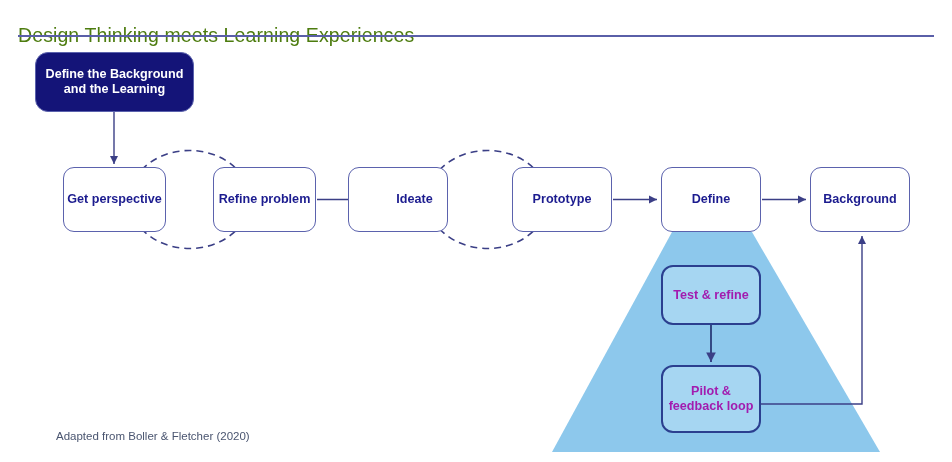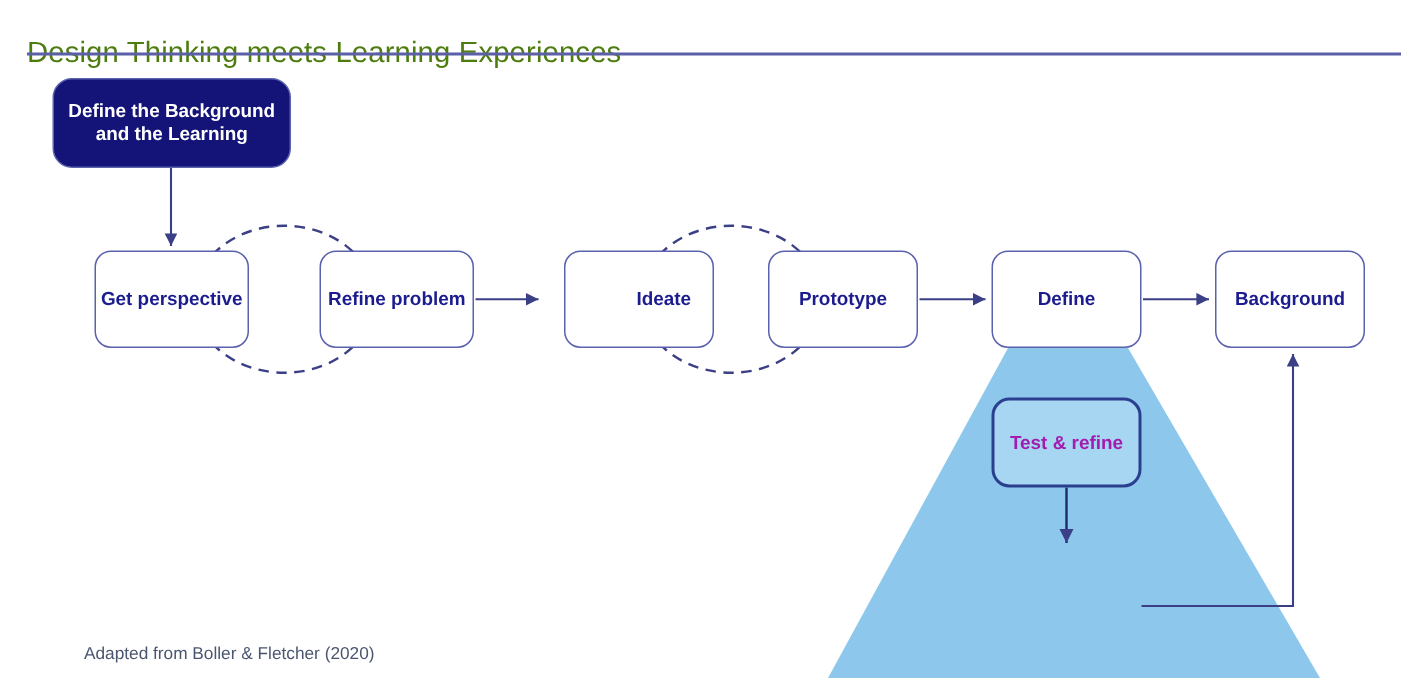--- a/index.html
+++ b/index.html
@@ -121,36 +121,39 @@
   </div>
 
   <div class="node flow" style="left:63px; top:167px; width:103px; height:65px;">
     <span>Get perspective</span>
   </div>
 
   <div class="node flow" style="left:213px; top:167px; width:103px; height:65px;text-align:center;">
     <span>Refine problem</span>
   </div>
 
-  <div class="node flow" style="left:376px; top:167px; width:100px; height:65px;padding-left:33px;">
+  <div class="node flow" style="left:348px; top:167px; width:100px; height:65px;padding-left:33px;">
     <span>Ideate</span>
   </div>
 
   <div class="node flow" style="left:512px; top:167px; width:100px; height:65px;">
     <span>Prototype</span>
   </div>
 
   <div class="node flow" style="left:661px; top:167px; width:100px; height:65px;">
     <span>Define</span>
   </div>
 
   <div class="node flow" style="left:810px; top:167px; width:100px; height:65px;">
     <span>Background</span>
   </div>
 
   <div class="node subnode" style="left:661px; top:265px; width:100px; height:60px;">
     <span>Test &amp; refine</span>
   </div>
 
+  <div class="node subnode" style="left:661px; top:365px; width:100px; height:68px;">
+    <span>Pilot &amp; feedback loop</span>
+  </div>
 
   <div id="footnote">Adapted from Boller &amp; Fletcher (2020)</div>
 
 </div>
 
 </body></html>

